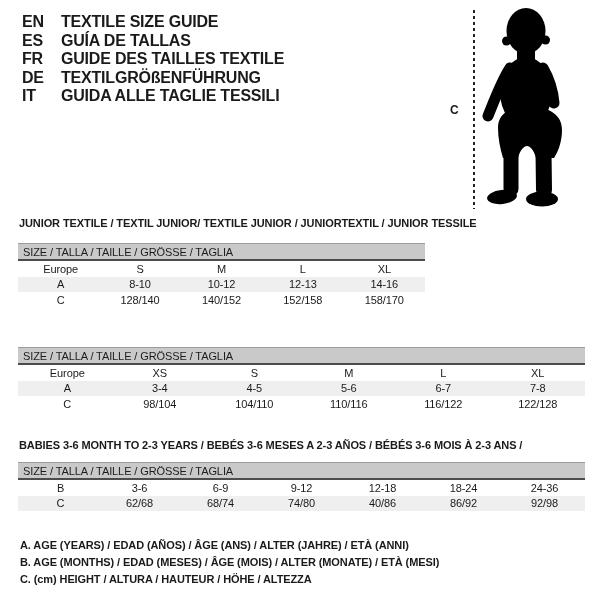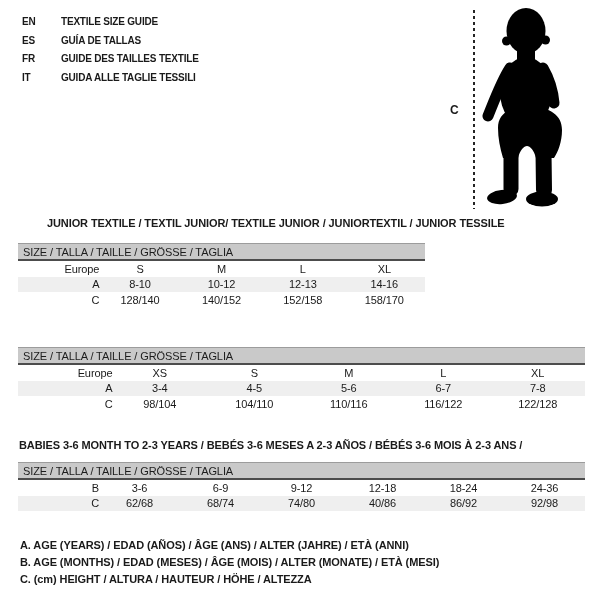--- a/index.html
+++ b/index.html
@@ -4,45 +4,45 @@
 <style>
   html,body{margin:0;padding:0;}
   body{
     width:600px;height:600px;background:#ffffff;position:relative;
     font-family:"Liberation Sans",sans-serif;color:#1a1a1a;
     -webkit-font-smoothing:antialiased;overflow:hidden;
   }
   .page{position:absolute;inset:0;}
 
   
-  .lang-list{position:absolute;top:13px;left:22px;font-weight:bold;font-size:10px;line-height:18.6px;letter-spacing:-0.2px;}
+  .lang-list{position:absolute;top:13px;left:22px;font-weight:bold;font-size:16px;line-height:18.6px;letter-spacing:-0.2px;}
   .lang-code{display:inline-block;width:39px;}
 
   
   .baby{position:absolute;left:470px;top:0px;width:130px;height:215px;}
   .figure-line{
     position:absolute;left:473px;top:10px;height:199px;width:2px;
     background:repeating-linear-gradient(to bottom,#242424 0 3px,transparent 3px 6px);
   }
   .figure-label{position:absolute;left:450px;top:103px;font-weight:bold;font-size:12px;}
 
   
   .sec-title{position:absolute;left:19px;font-weight:bold;font-size:11px;letter-spacing:-0.1px;white-space:nowrap;}
   .sec-title sub{font-size:8px;}
-  #t1-title{top:217px;margin-left:28px;}
+  #t1-title{top:217px;}
   #t2-title{top:321px;}
   #t3-title{top:425px;line-height:16.5px;margin-top:12px;}
 
   
   .tbl{position:absolute;left:18px;border-collapse:collapse;table-layout:fixed;font-size:11px;color:#1a1a1a;}
   #t1-table{top:243px;width:407px;}
   #t2-table{top:347px;width:567px;}
   #t3-table{top:462px;width:567px;}
   .tbl td{height:15.5px;padding:0;text-align:center;font-weight:400;letter-spacing:-0.1px;}
-  .tbl td.rowlabel{text-align:right;padding-left:4px;width:54px;}
+  .tbl td.rowlabel{text-align:center;padding-left:4px;width:54px;}
   .tbl .hdr{
     background:#c9c9c9;text-align:left;padding-left:5px;height:15px;
     font-weight:400;color:#1c1c1c;letter-spacing:-0.1px;
     border-top:1px solid #9c9c9c;border-bottom:2px solid #4c4c4c;
   }
   .tbl tr.stripe td{background:#efefef;}
 
   
   .legend{position:absolute;left:20px;top:537px;font-weight:bold;font-size:11px;line-height:17px;letter-spacing:-0.1px;}
 </style>
@@ -53,20 +53,23 @@
 
   <div class="lang-list">
     <div class="lang-row">
       <span class="lang-code">EN</span><span class="lang-title">TEXTILE SIZE GUIDE</span>
     </div>
     <div class="lang-row">
       <span class="lang-code">ES</span><span class="lang-title">GUÍA DE TALLAS</span>
     </div>
     <div class="lang-row">
       <span class="lang-code">FR</span><span class="lang-title">GUIDE DES TAILLES TEXTILE</span>
+    </div>
+    <div class="lang-row">
+      <span class="lang-code">DE</span><span class="lang-title">TEXTILGRÖßENFÜHRUNG</span>
     </div>
     <div class="lang-row">
       <span class="lang-code">IT</span><span class="lang-title">GUIDA ALLE TAGLIE TESSILI</span>
     </div>
   </div>
 
   <div class="figure-line"></div>
   <div class="figure-label">C</div>
   <svg class="baby" viewBox="0 0 130 215" xmlns="http://www.w3.org/2000/svg">
     <g fill="#000000" stroke="none">

